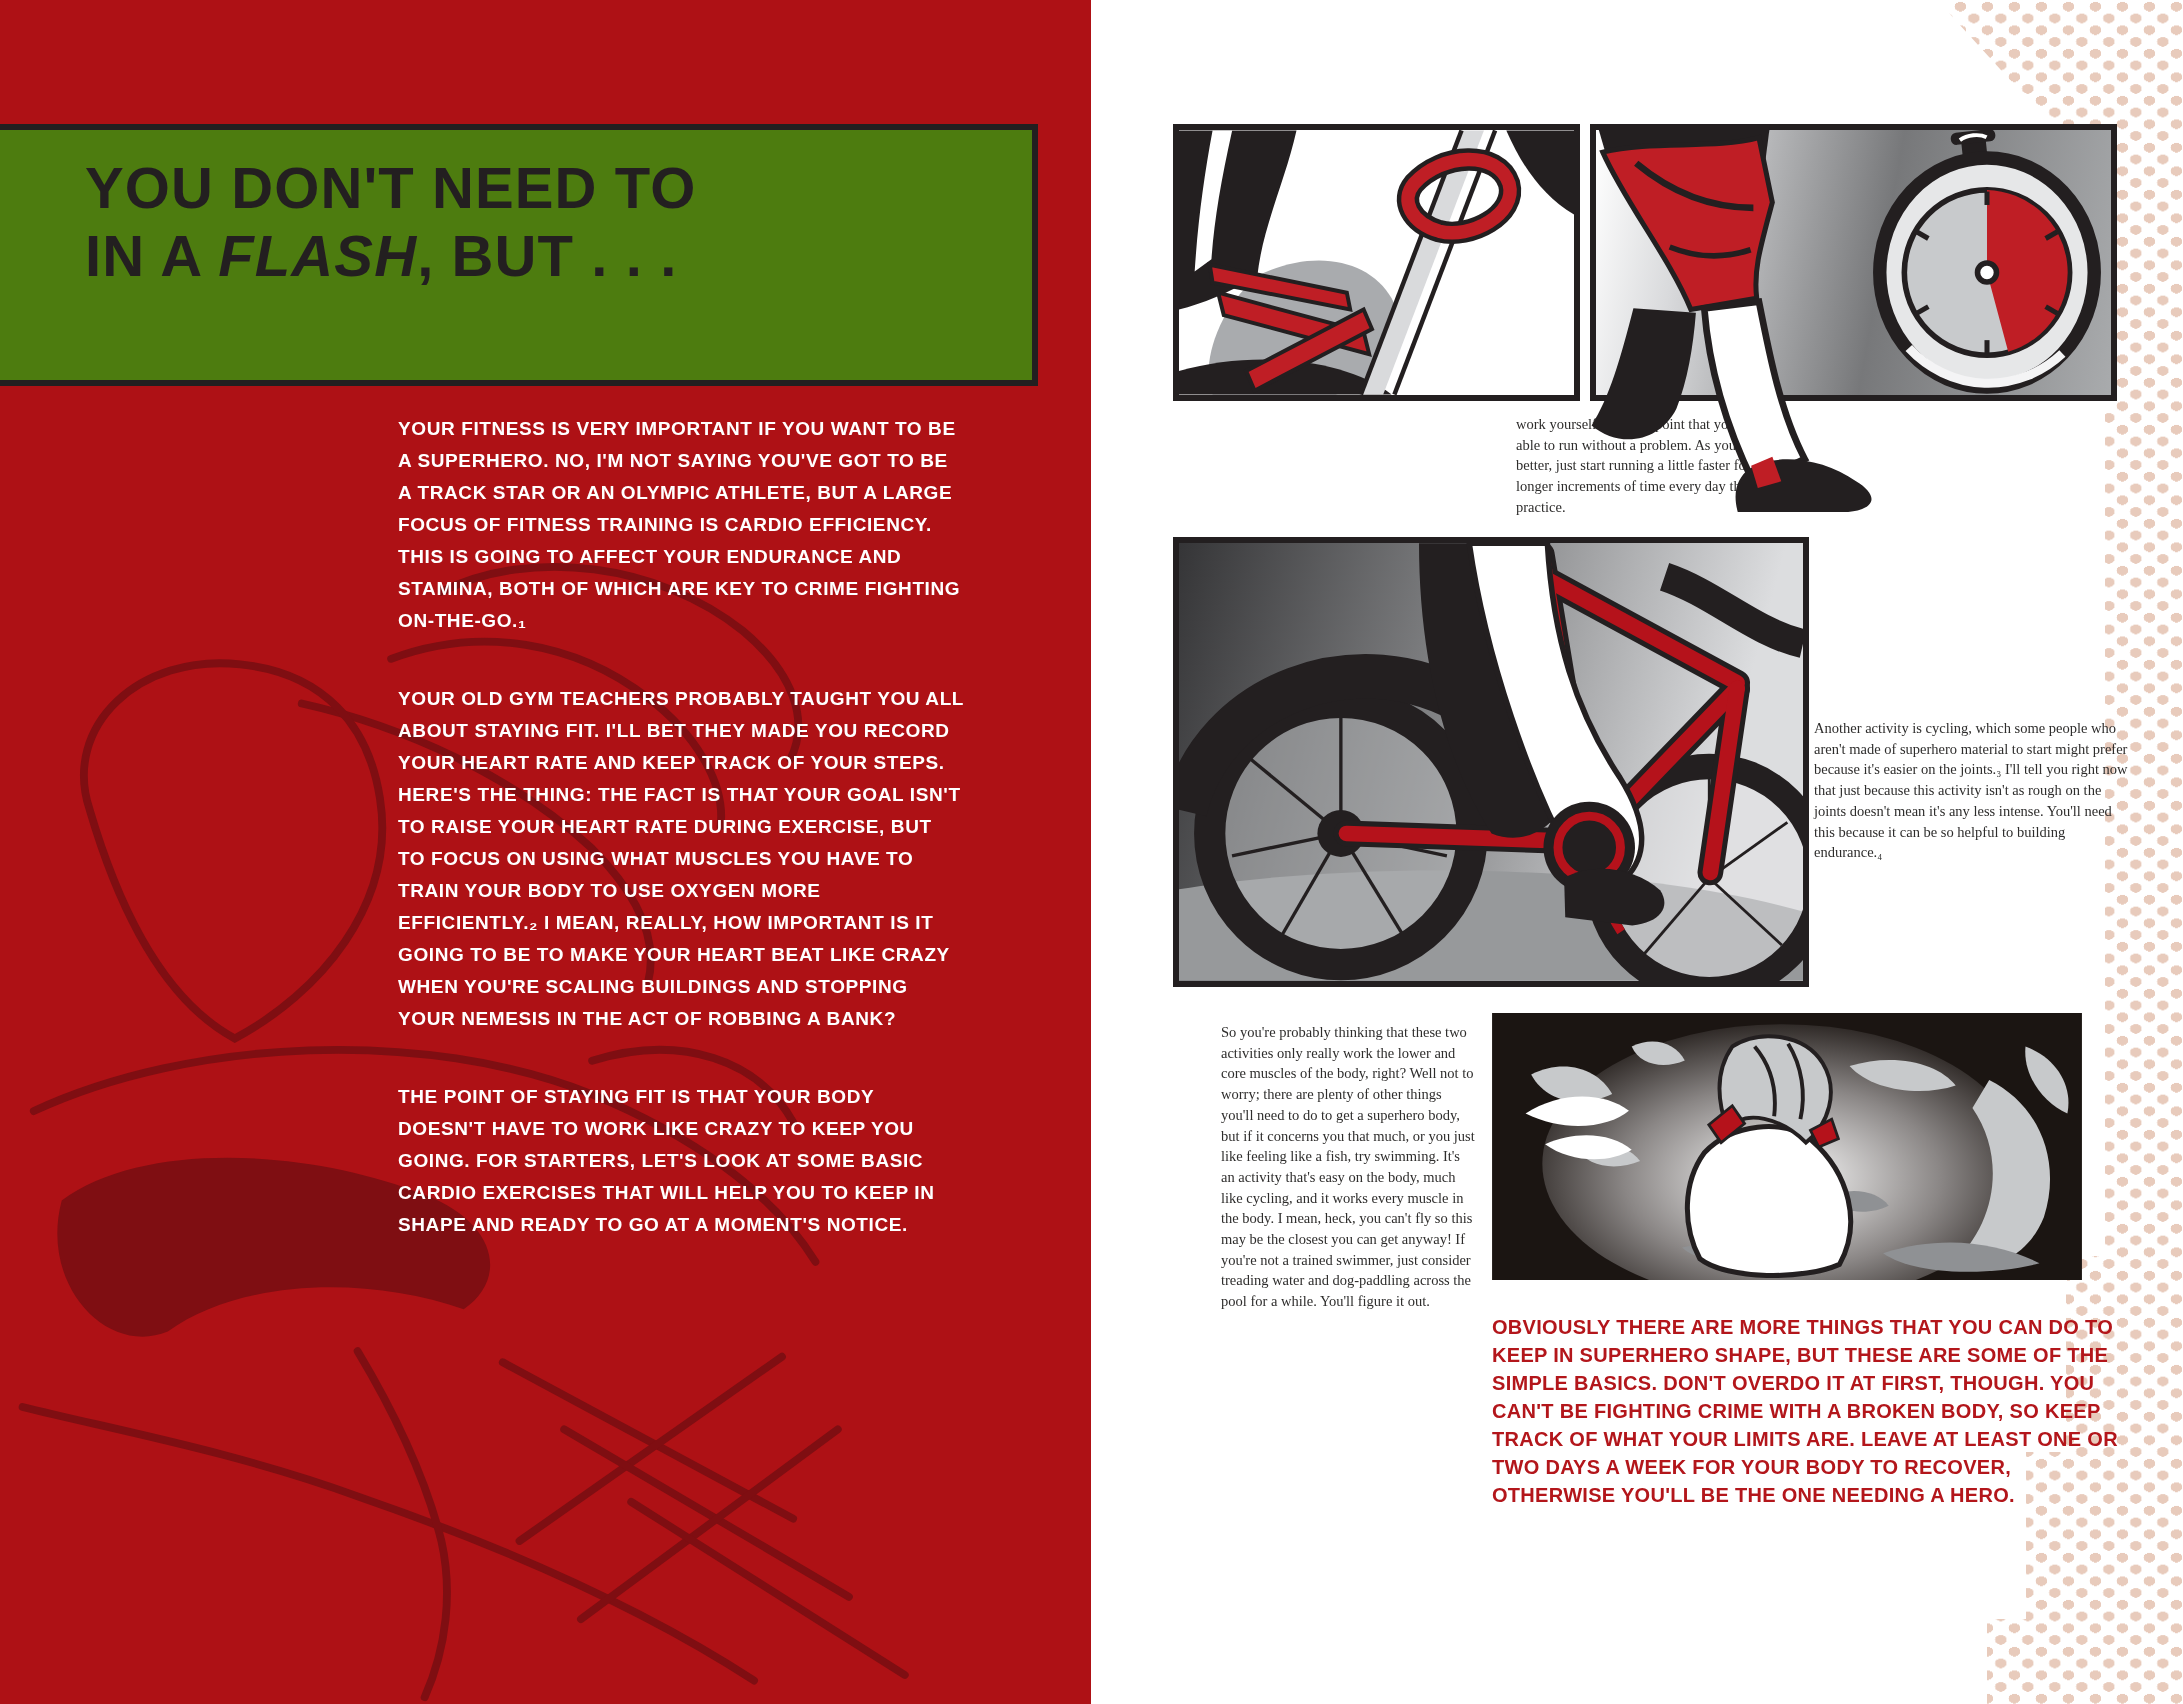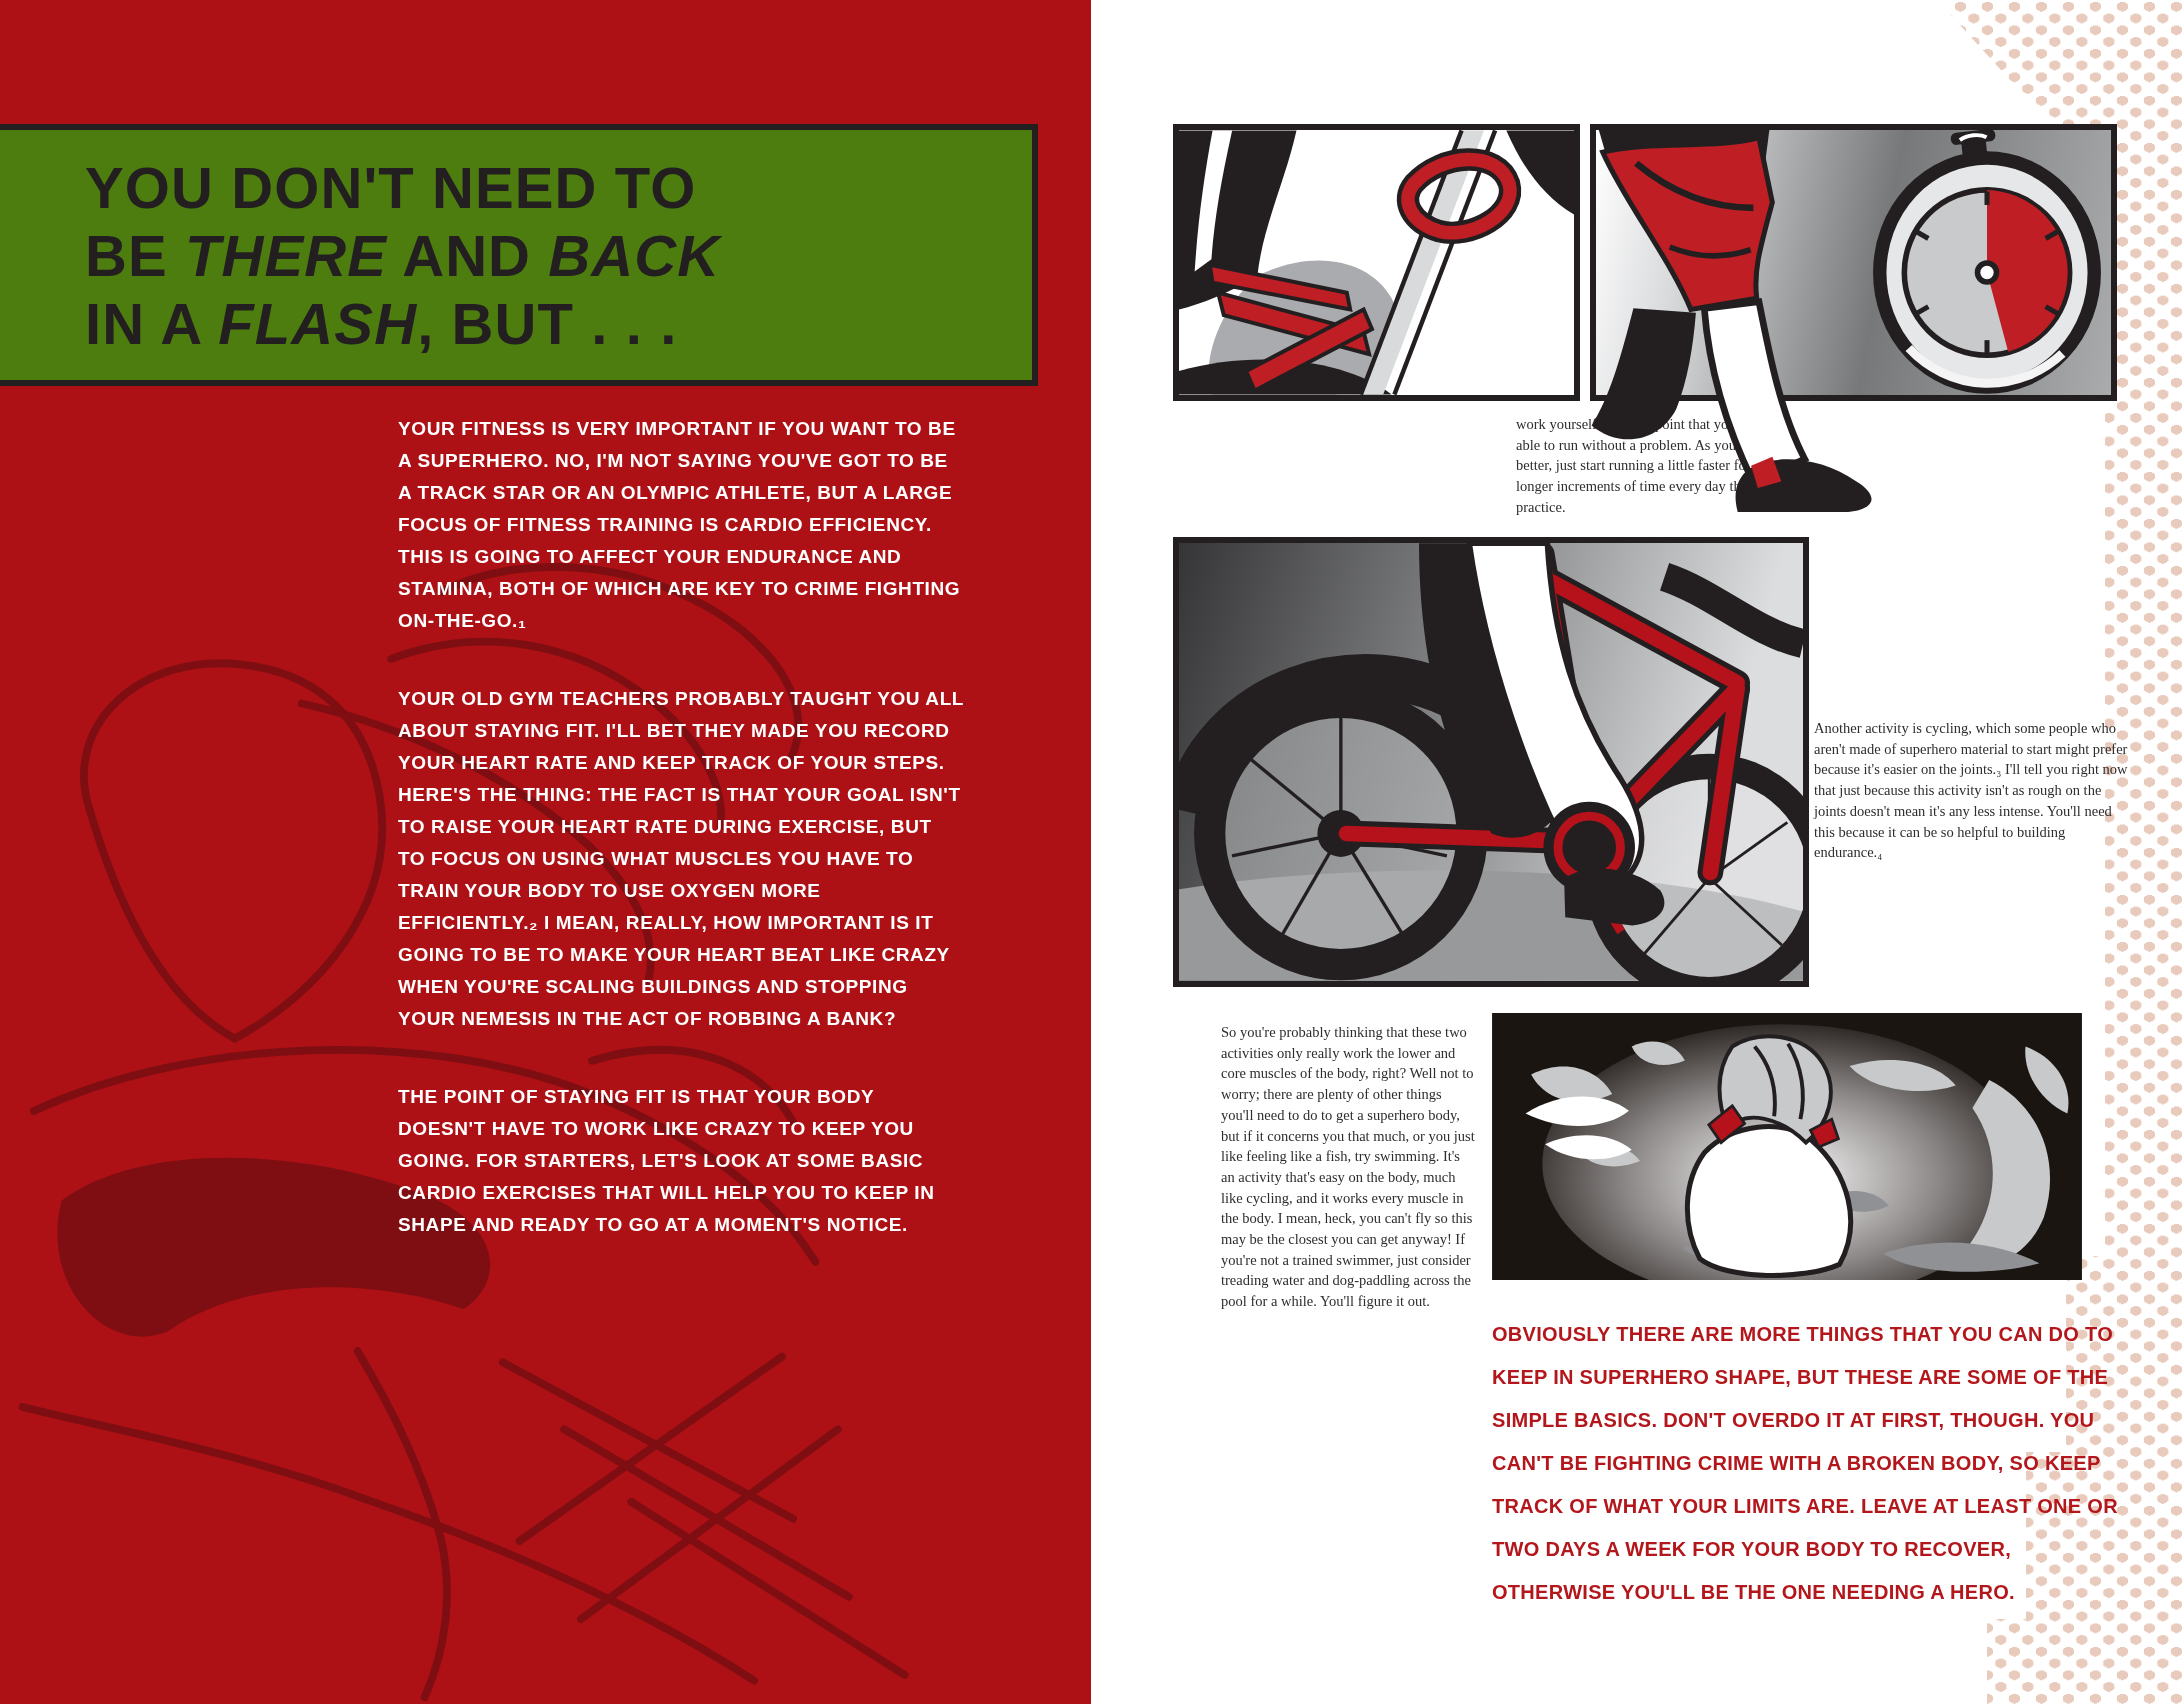--- a/index.html
+++ b/index.html
@@ -33,21 +33,21 @@
   .panel-bike{left:1173px;top:537px;width:624px;height:438px;
               background:linear-gradient(105deg,#353537 0%,#8a8b8d 45%,#dcdddf 82%);}
   .panel-swim{position:absolute;left:1492px;top:1013px;width:590px;height:267px;overflow:hidden;}
   .serif-col{position:absolute;color:#2e2d2c;font-family:"Liberation Serif",serif;
              font-size:14.5px;line-height:20.7px;}
   .col-run-1{left:1221px;top:414px;width:262px;}
   .col-run-2{left:1516px;top:414px;width:262px;}
   .col-cycle{left:1814px;top:718px;width:315px;}
   .col-swim{left:1221px;top:1006px;width:254px;margin-top:16px;}
   .outro{position:absolute;left:1492px;top:1313px;width:639px;color:#b3161b;font-weight:bold;
-         font-size:20px;line-height:43px;letter-spacing:0.3px;}
+         font-size:20px;line-height:28px;letter-spacing:0.3px;}
 </style>
 </head>
 <body>
 
 <div id="stage">
 
   <div class="page-left">
 
     <svg class="lineart" viewBox="0 0 1953 3052" aria-hidden="true">
       <g fill="none" stroke="#7f0e12" stroke-width="14" stroke-linecap="round">
@@ -64,21 +64,20 @@
         <path d="M1500,2560 L1040,2900"></path>
         <path d="M1130,2690 L1620,3000"></path>
         <path d="M640,2420 C700,2520 760,2640 790,2760 C810,2850 800,2950 760,3040"></path>
       </g>
       <path d="M110,2150 C260,2040 560,2060 760,2140 C890,2190 910,2290 830,2345 C660,2285 430,2290 300,2385 C190,2430 70,2300 110,2150 Z" fill="#7f0e12"></path>
     </svg>
 
     <div class="title-box">
       <div class="title-text">
         <div><span>YOU DON'T NEED TO</span></div>
-        <div><span>BE </span><em>THERE</em><span> AND </span><em>BACK</em></div>
         <div><span>IN A </span><em>FLASH</em><span>, BUT . . .</span></div>
       </div>
     </div>
 
     <div class="left-copy">
       <p>YOUR FITNESS IS VERY IMPORTANT IF YOU WANT TO BE A SUPERHERO. NO, I'M NOT SAYING YOU'VE GOT TO BE A TRACK STAR OR AN OLYMPIC ATHLETE, BUT A LARGE FOCUS OF FITNESS TRAINING IS CARDIO EFFICIENCY. THIS IS GOING TO AFFECT YOUR ENDURANCE AND STAMINA, BOTH OF WHICH ARE KEY TO CRIME FIGHTING ON-THE-GO.₁</p>
       <p>YOUR OLD GYM TEACHERS PROBABLY TAUGHT YOU ALL ABOUT STAYING FIT. I'LL BET THEY MADE YOU RECORD YOUR HEART RATE AND KEEP TRACK OF YOUR STEPS. HERE'S THE THING: THE FACT IS THAT YOUR GOAL ISN'T TO RAISE YOUR HEART RATE DURING EXERCISE, BUT TO FOCUS ON USING WHAT MUSCLES YOU HAVE TO TRAIN YOUR BODY TO USE OXYGEN MORE EFFICIENTLY.₂ I MEAN, REALLY, HOW IMPORTANT IS IT GOING TO BE TO MAKE YOUR HEART BEAT LIKE CRAZY WHEN YOU'RE SCALING BUILDINGS AND STOPPING YOUR NEMESIS IN THE ACT OF ROBBING A BANK?</p>
       <p>THE POINT OF STAYING FIT IS THAT YOUR BODY DOESN'T HAVE TO WORK LIKE CRAZY TO KEEP YOU GOING. FOR STARTERS, LET'S LOOK AT SOME BASIC CARDIO EXERCISES THAT WILL HELP YOU TO KEEP IN SHAPE AND READY TO GO AT A MOMENT'S NOTICE.</p>
     </div>
   </div>

